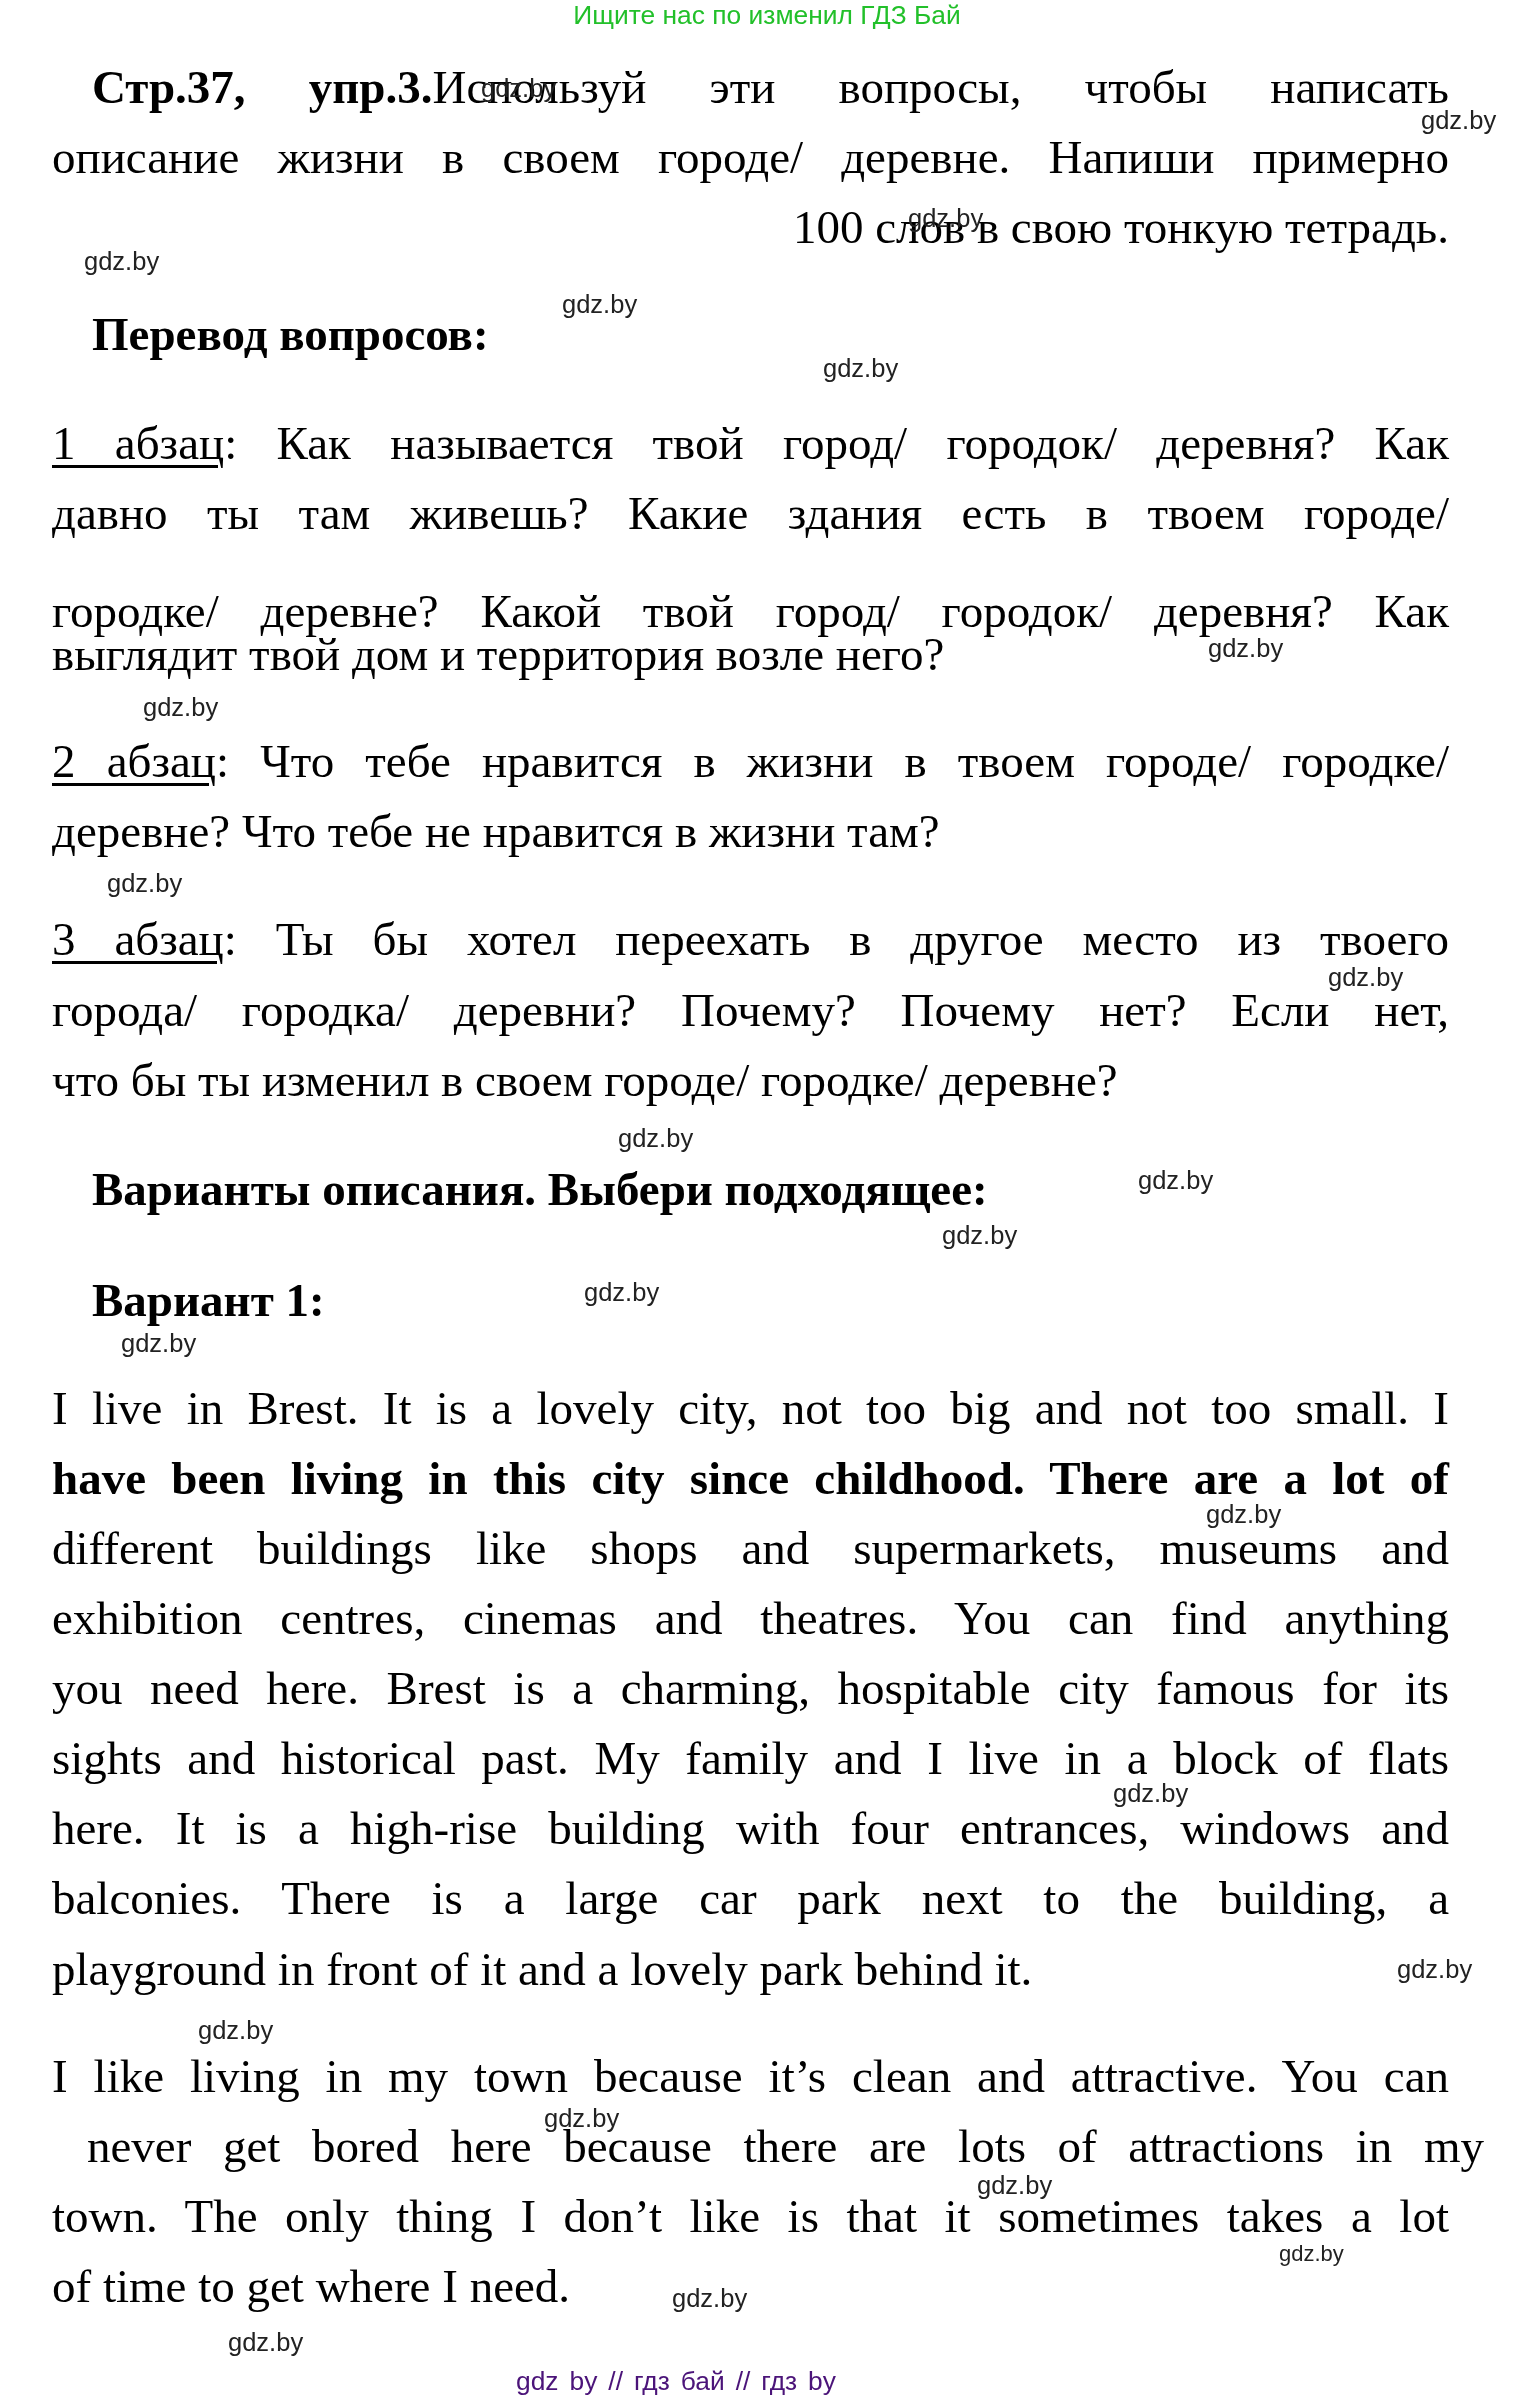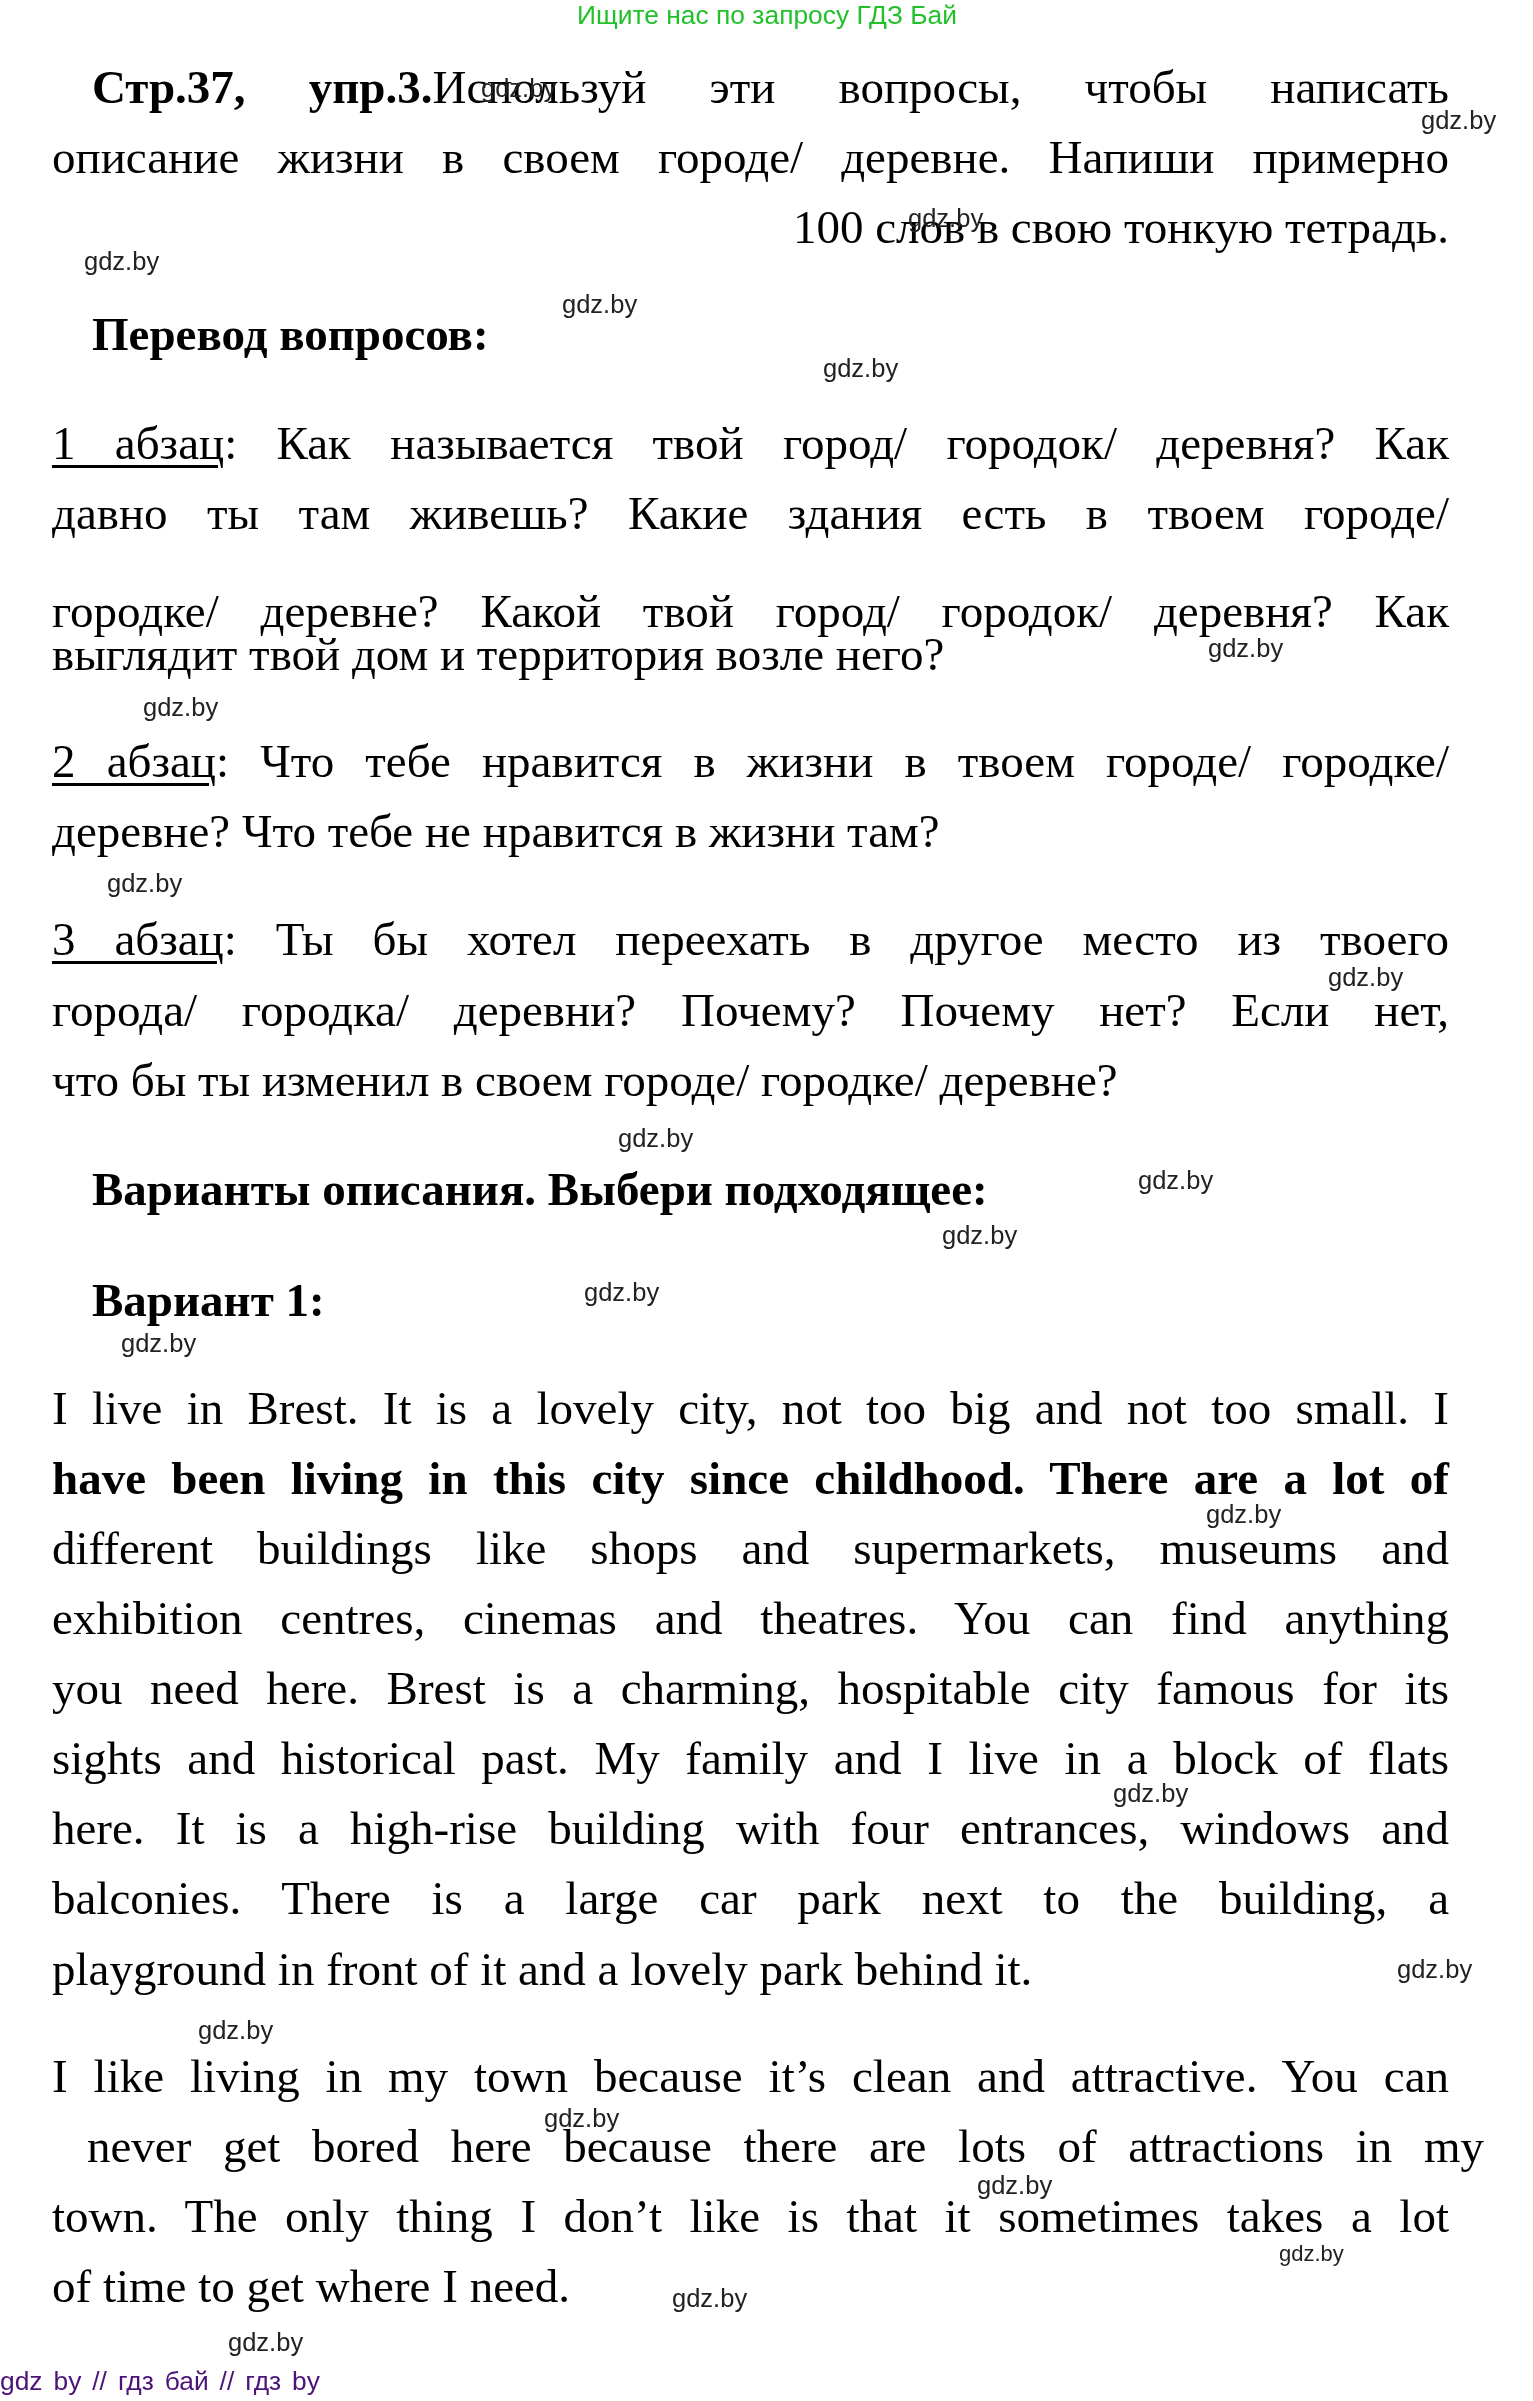--- a/index.html
+++ b/index.html
@@ -3,26 +3,26 @@
 <meta charset="utf-8">
 <style>
   html,body{margin:0;padding:0;background:#fff;}
   body{width:1534px;height:2401px;position:relative;overflow:hidden;font-family:"Liberation Serif",serif;color:#000;}
   .top-banner{position:absolute;top:0;left:0;width:1534px;text-align:center;font-family:"Liberation Sans",sans-serif;font-size:26.4px;color:#22c02a;line-height:31px;}
   .line{position:absolute;left:52px;width:1397px;font-size:47px;line-height:55px;white-space:nowrap;}
   .just{text-align:justify;text-align-last:justify;}
   .b{font-weight:bold;margin-left:40px;}
   .u{text-decoration:underline;text-decoration-thickness:2.7px;text-underline-offset:5.5px;}
   .wm{position:absolute;font-family:"Liberation Sans",sans-serif;font-size:25.5px;color:#222;line-height:27px;}
-  .footer{position:absolute;top:2366px;left:0;width:1352px;text-align:left;font-family:"Liberation Sans",sans-serif;font-size:26.4px;color:#4b1479;line-height:31px;word-spacing:3.6px;}
+  .footer{position:absolute;top:2366px;left:0;width:1352px;text-align:center;font-family:"Liberation Sans",sans-serif;font-size:26.4px;color:#4b1479;line-height:31px;word-spacing:3.6px;}
 </style>
 </head>
 <body>
 
-<div class="top-banner">Ищите нас по запросу ГДЗ Бай</div>
+<div class="top-banner">Ищите нас по изменил ГДЗ Бай</div>
 
 <div class="line just" style="top:60px;"><span class="b">Стр.37, упр.3.</span><span>Используй эти вопросы, чтобы написать</span></div>
 <div class="line just" style="top:130px;">описание жизни в своем городе/ деревне. Напиши примерно</div>
 <div class="line" style="top:200px;text-align:right;">100 слов в свою тонкую тетрадь.</div>
 
 <div class="line b" style="top:307px;">Перевод вопросов:</div>
 
 <div class="line just" style="top:416px;"><span class="u">1 абзац</span><span>: Как называется твой город/ городок/ деревня? Как</span></div>
 <div class="line just" style="top:486px;">давно ты там живешь? Какие здания есть в твоем городе/</div>
 <div class="line just" style="top:556px;margin-top:28px;">городке/ деревне? Какой твой город/ городок/ деревня? Как</div>

